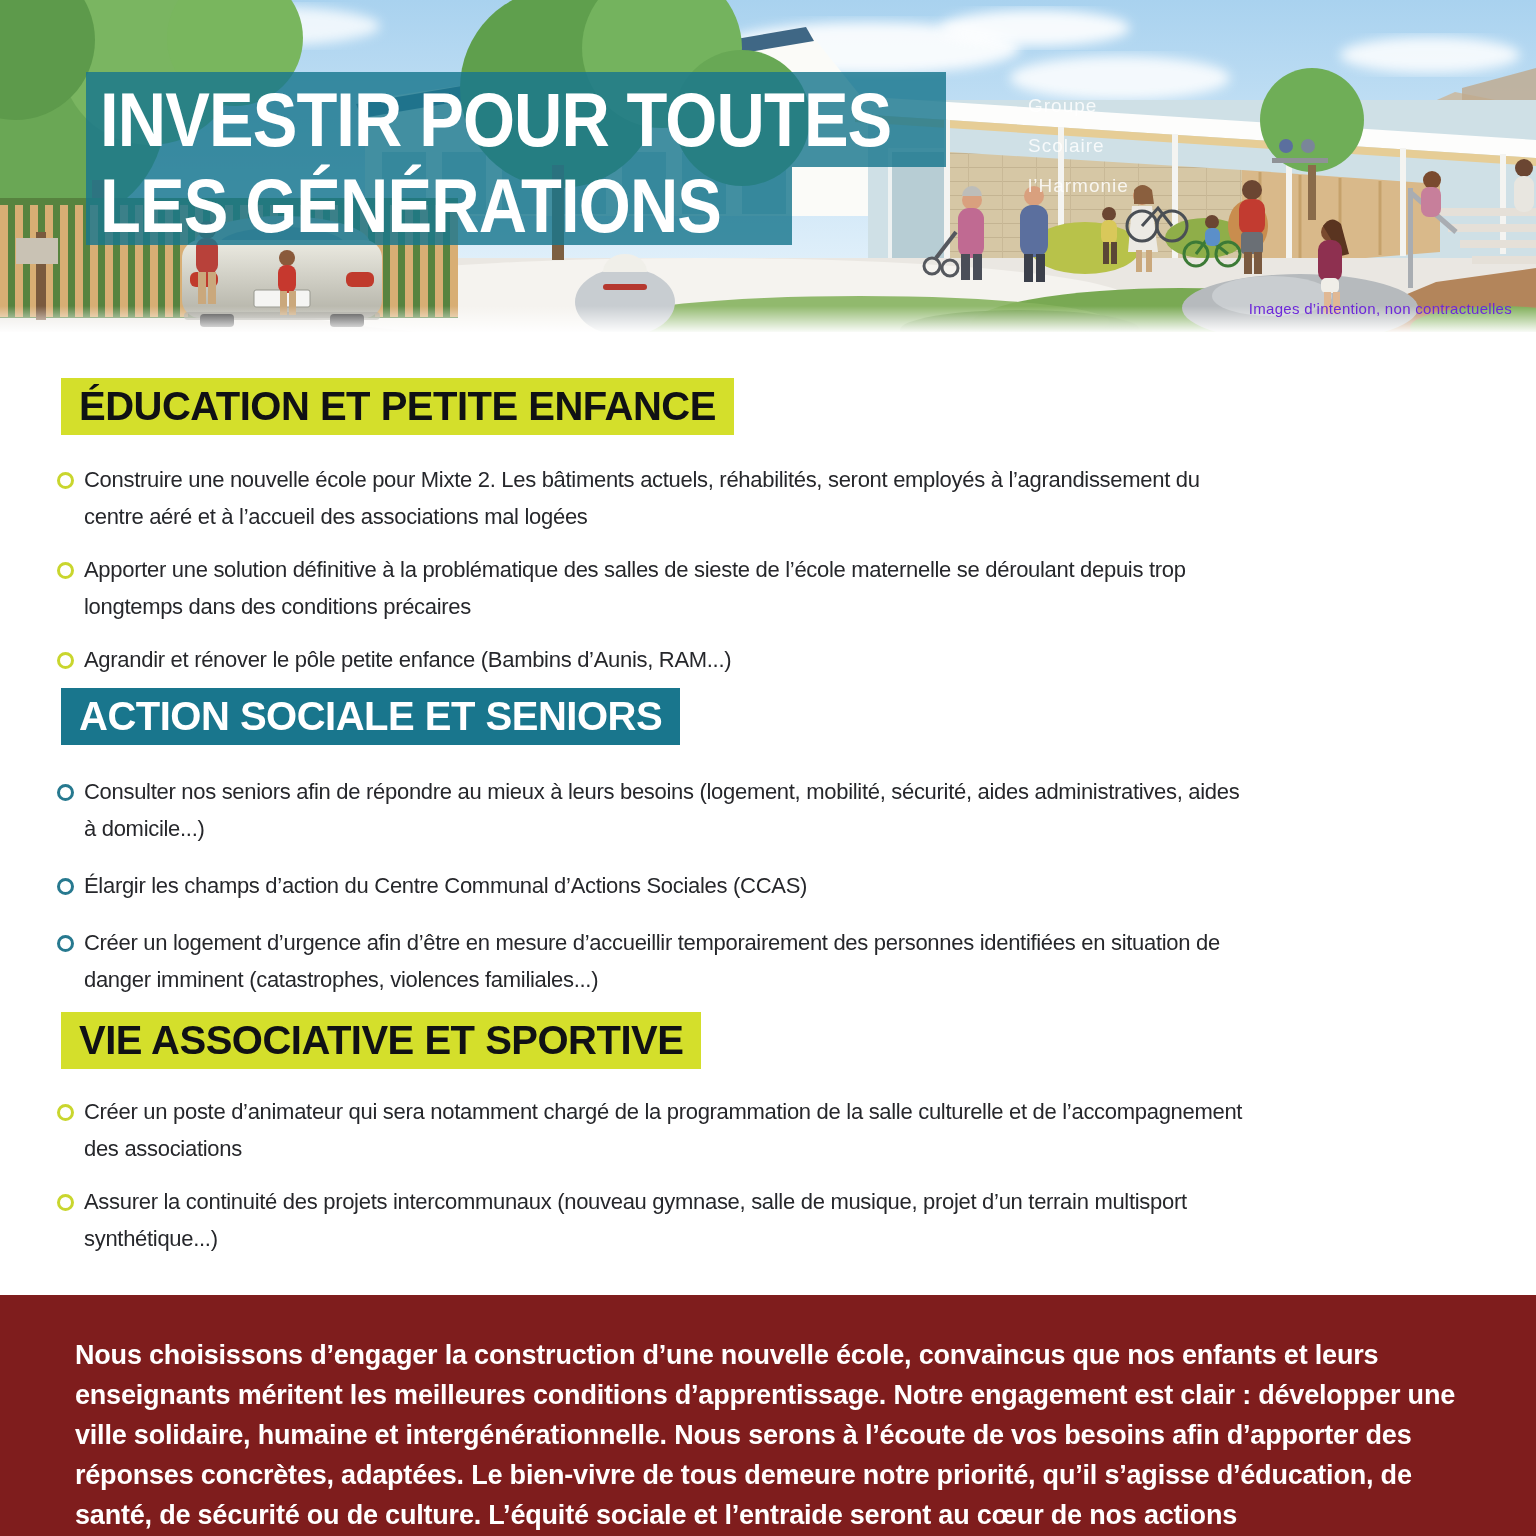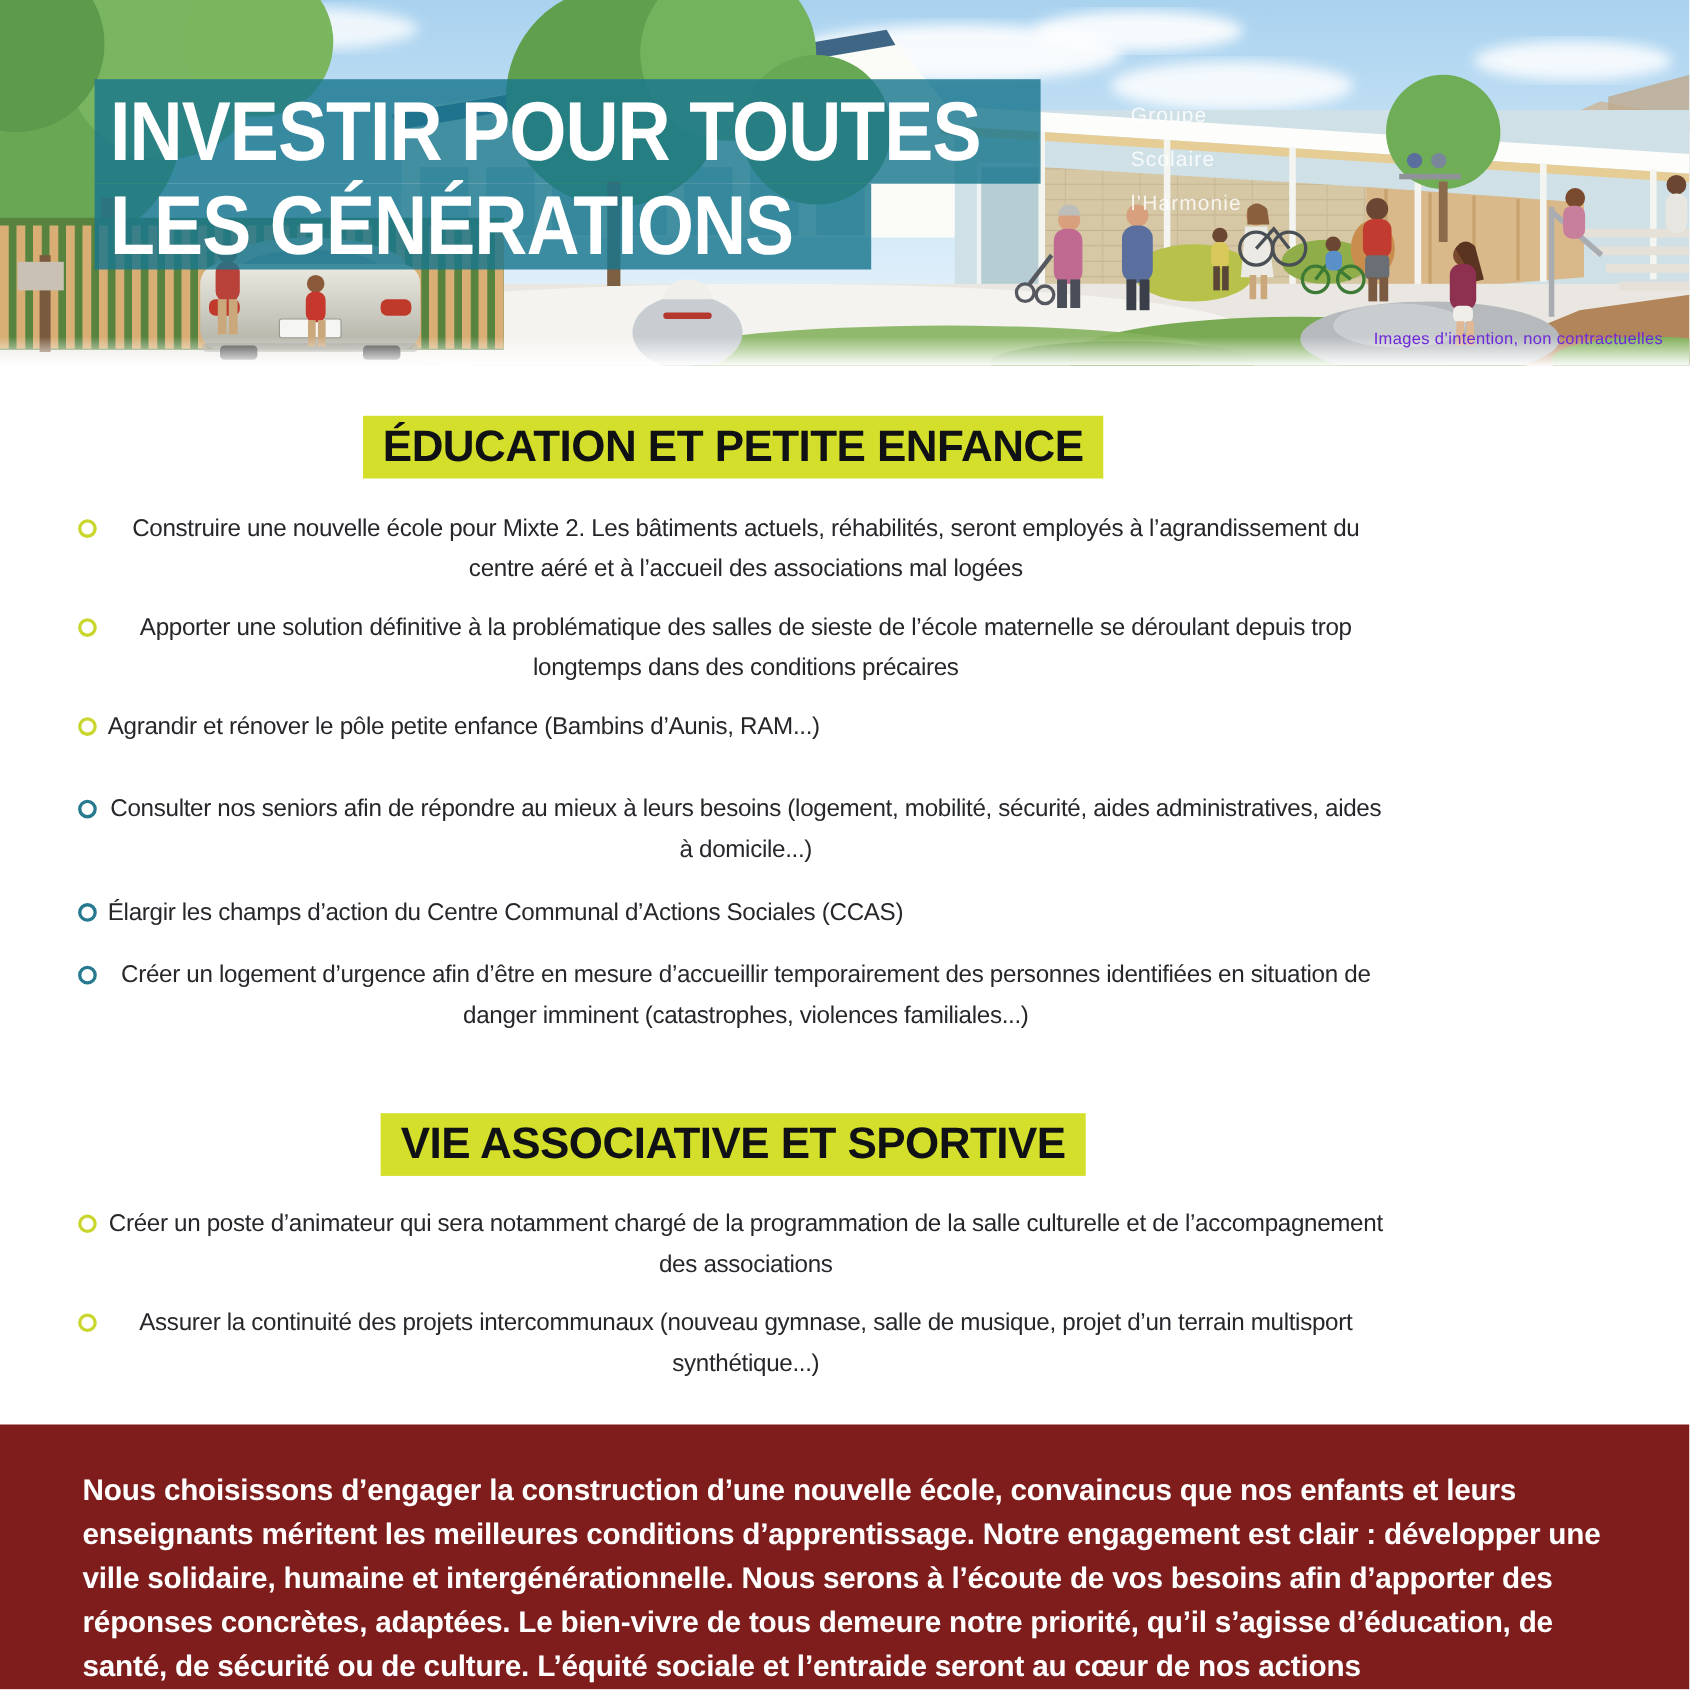--- a/index.html
+++ b/index.html
@@ -23,21 +23,21 @@
   }
   .hero-sign{
     position:absolute;left:1028px;top:86px;width:140px;
     color:rgba(255,255,255,0.82);font-size:19px;line-height:40px;letter-spacing:1px;
   }
   .hero-caption{
     position:absolute;right:24px;top:300px;
     color:#6d28d9;font-size:15px;letter-spacing:0.3px;
   }
   
-  .section{position:absolute;left:75px;text-align:center;}
+  .section{position:absolute;left:61px;}
   .sec-1{top:378px;}
   .sec-2{top:688px;}
   .sec-3{top:1012px;}
   .section-heading{
     display:inline-block;padding:0 18px;line-height:57px;height:57px;
     font-size:40px;font-weight:700;letter-spacing:-0.5px;white-space:nowrap;
   }
   .section-heading.yellow{background:#d4df2b;color:#101114;}
   .section-heading.teal{background:#19768d;color:#ffffff;}
   .bullets{margin:0;padding:0;list-style:none;}
@@ -293,20 +293,21 @@
         <span class="bullet-text">Apporter une solution définitive à la problématique des salles de sieste de l’école maternelle se déroulant depuis trop longtemps dans des conditions précaires</span>
       </li>
       <li class="bullet">
         <span class="ring yellow-ring"></span>
         <span class="bullet-text">Agrandir et rénover le pôle petite enfance (Bambins d’Aunis, RAM...)</span>
       </li>
     </ul>
   </div>
 
   <div class="section sec-2">
+    <div class="section-heading teal">ACTION SOCIALE ET SENIORS</div>
     <ul class="bullets">
       <li class="bullet">
         <span class="ring teal-ring"></span>
         <span class="bullet-text">Consulter nos seniors afin de répondre au mieux à leurs besoins (logement, mobilité, sécurité, aides administratives, aides à domicile...)</span>
       </li>
       <li class="bullet">
         <span class="ring teal-ring"></span>
         <span class="bullet-text">Élargir les champs d’action du Centre Communal d’Actions Sociales (CCAS)</span>
       </li>
       <li class="bullet">

